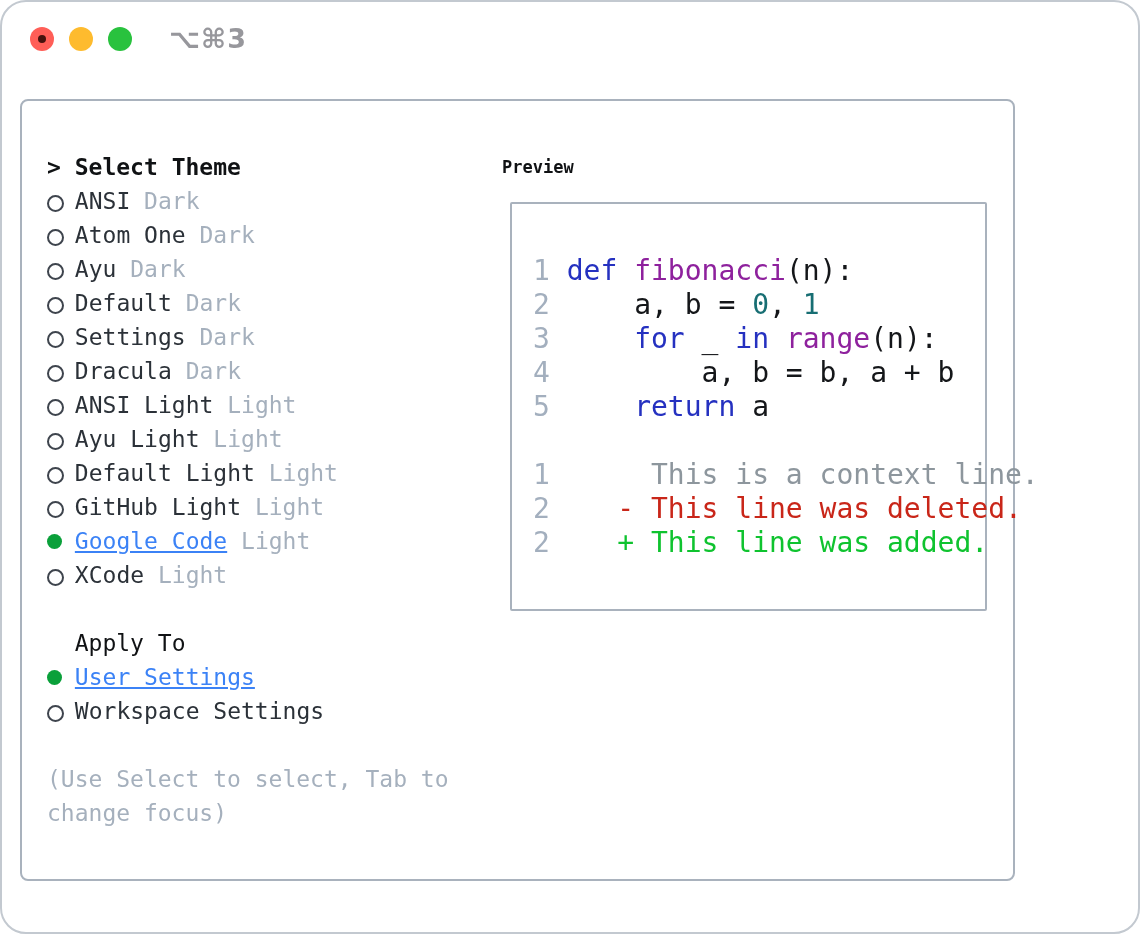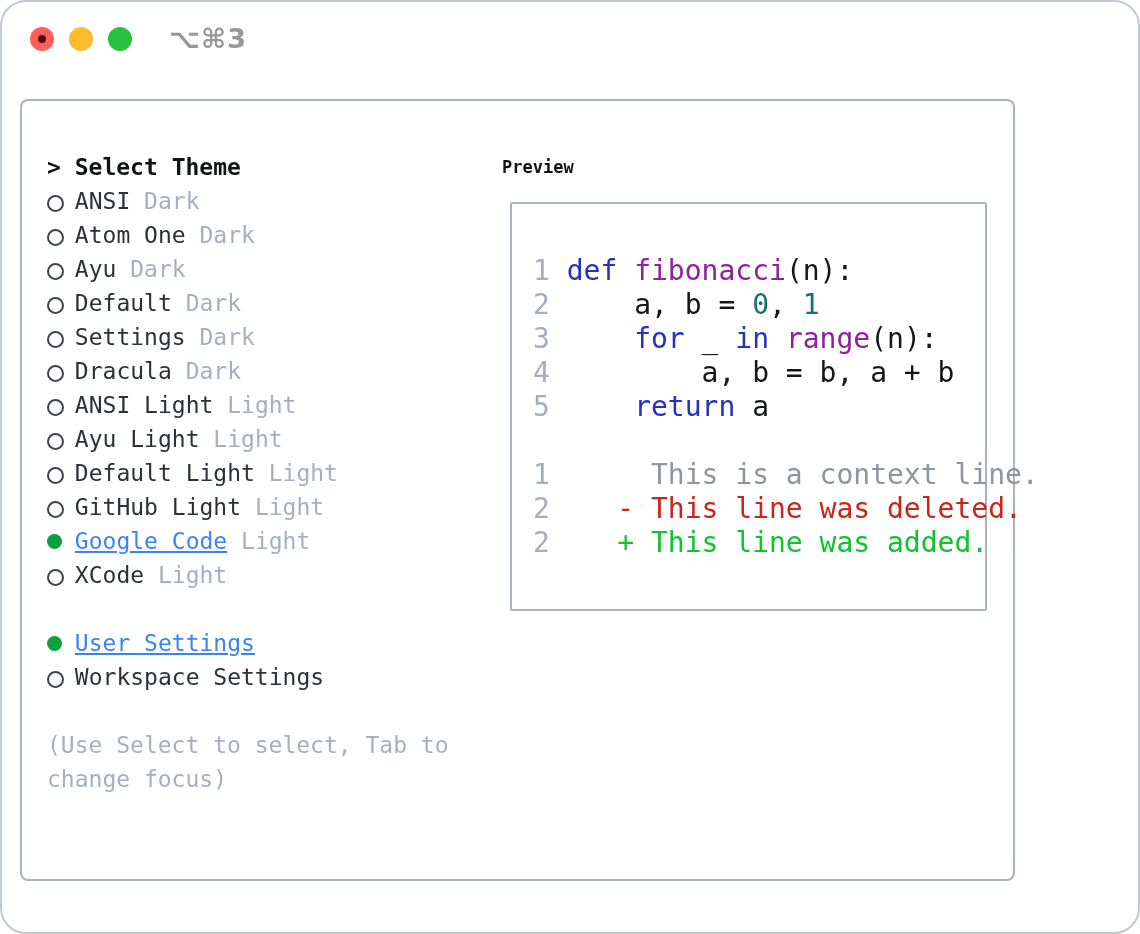--- a/index.html
+++ b/index.html
@@ -73,20 +73,21 @@
         <div class="row theme-row"><span class="radio"></span> <span class="name">Settings</span> <span class="variant">Dark</span></div>
         <div class="row theme-row"><span class="radio"></span> <span class="name">Dracula</span> <span class="variant">Dark</span></div>
         <div class="row theme-row"><span class="radio"></span> <span class="name">ANSI Light</span> <span class="variant">Light</span></div>
         <div class="row theme-row"><span class="radio"></span> <span class="name">Ayu Light</span> <span class="variant">Light</span></div>
         <div class="row theme-row"><span class="radio"></span> <span class="name">Default Light</span> <span class="variant">Light</span></div>
         <div class="row theme-row"><span class="radio"></span> <span class="name">GitHub Light</span> <span class="variant">Light</span></div>
         <div class="row theme-row sel"><span class="radio sel"></span> <span class="name">Google Code</span> <span class="variant">Light</span></div>
         <div class="row theme-row"><span class="radio"></span> <span class="name">XCode</span> <span class="variant">Light</span></div>
       </div>
     <div class="row blank"> </div>
+    <div class="row section-hdr"><span>  </span><span>Apply To</span></div>
     <div id="apply-options">
         <div class="row theme-row sel"><span class="radio sel"></span> <span class="name">User Settings</span></div>
         <div class="row theme-row"><span class="radio"></span> <span class="name">Workspace Settings</span></div>
       </div>
     <div class="row blank"> </div>
     <div class="row help">(Use Select to select, Tab to</div>
     <div class="row help">change focus)</div>
   </div>
 
   <div class="preview-label">Preview</div>

